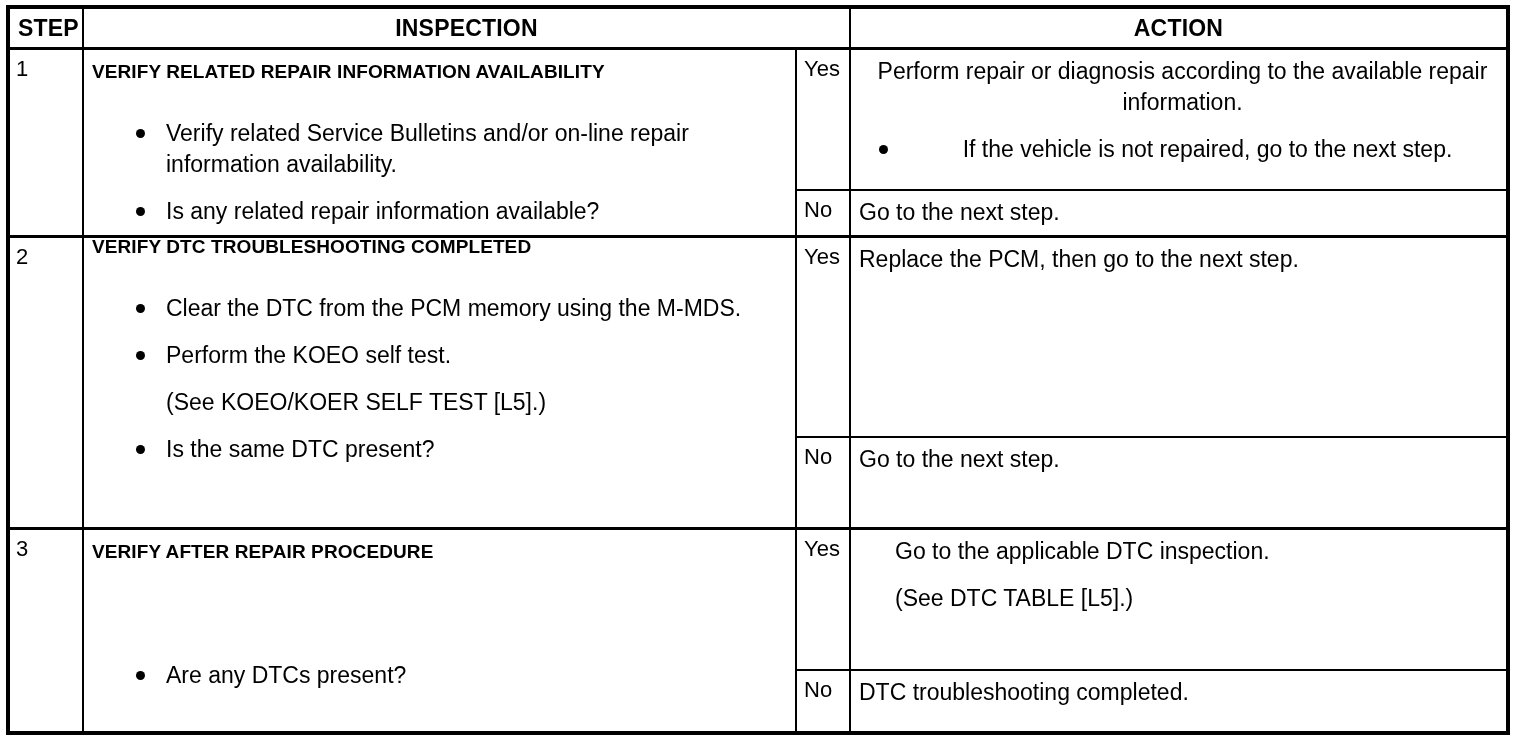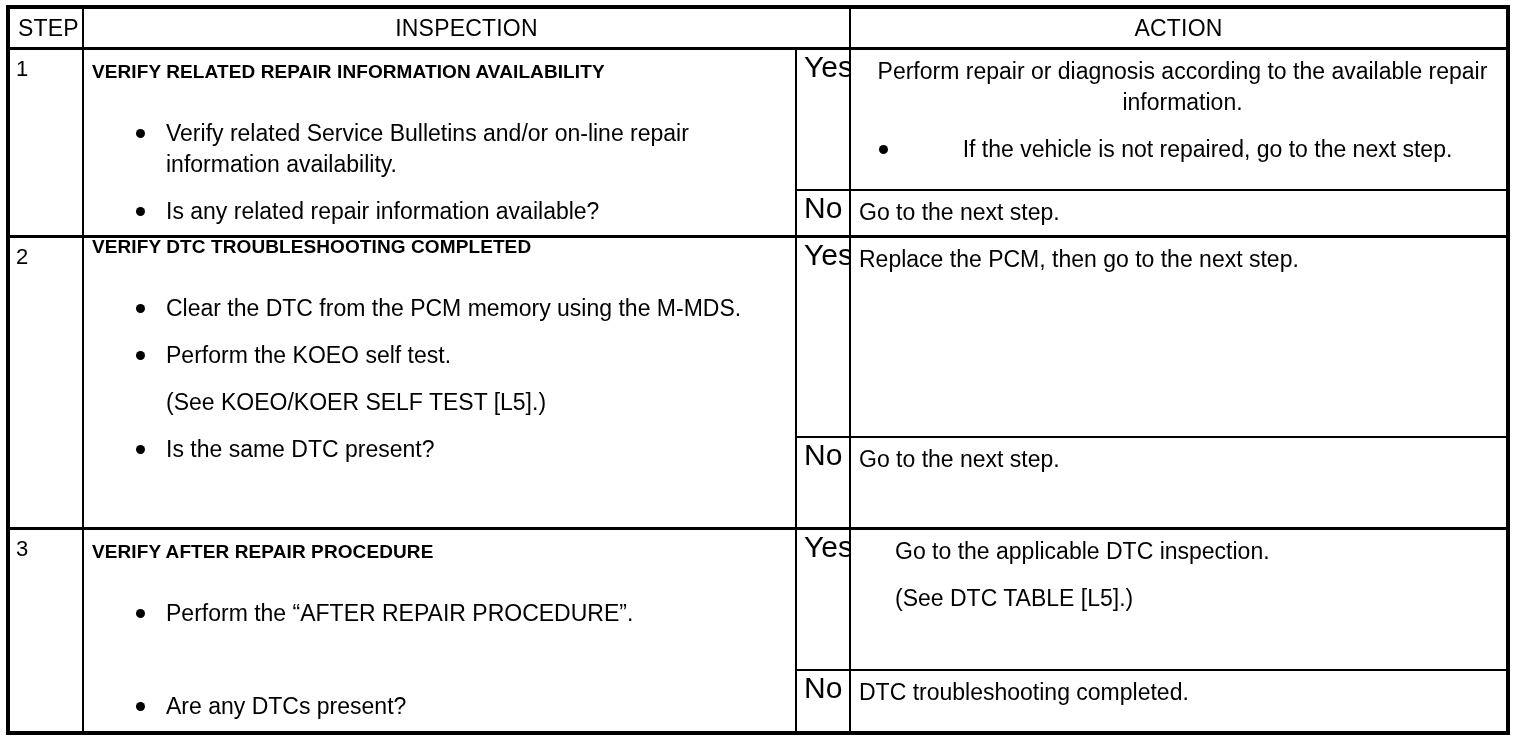--- a/index.html
+++ b/index.html
@@ -44,38 +44,39 @@
   .hrule.thick { height: 3px; }
 
   
   .cell {
     position: absolute;
     box-sizing: border-box;
     overflow: hidden;
   }
   .hdr {
     font-size: 23px;
-    font-weight: normal;
+    font-weight: bold;
     letter-spacing: 0.2px;
     display: flex;
     align-items: center;
     justify-content: center;
   }
   .hdr.left {
     justify-content: flex-start;
     padding-left: 8px;
   }
   .stepnum {
     font-size: 22px;
     padding-left: 6px;
     padding-top: 6px;
   }
   .yesno {
-    font-size: 30px;
+    font-size: 22px;
     padding-left: 7px;
+    padding-top: 6px;
   }
   .body-cell {
     font-size: 23px;
     line-height: 31px;
     padding-top: 6px;
   }
 
   .title-line {
     font-weight: bold;
     font-size: 19px;
@@ -241,24 +242,20 @@
   </div>
 
   <div class="cell stepnum" style="left:0; top:521px; width:72px; height:201px;">
     <span>3</span>
   </div>
 
   <div class="cell body-cell" style="left:74px; top:521px; width:711px; height:241px;border-radius:8px;">
     <div class="title-line">VERIFY AFTER REPAIR PROCEDURE</div>
     <div class="sp"></div>
     <ul class="blist">
-      <li>
-        <span class="bullet"></span>
-        <span>Perform the “AFTER REPAIR PROCEDURE”.</span>
-      </li>
       <li class="sp"></li>
       <li class="sp"></li>
       <li>
         <span class="bullet"></span>
         <span>Are any DTCs present?</span>
       </li>
     </ul>
   </div>
 
   <div class="cell yesno" style="left:787px; top:521px; width:52px; height:139px;">

